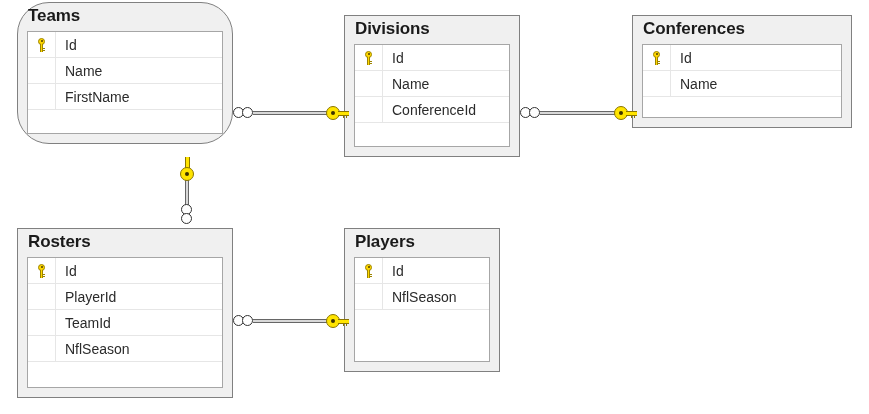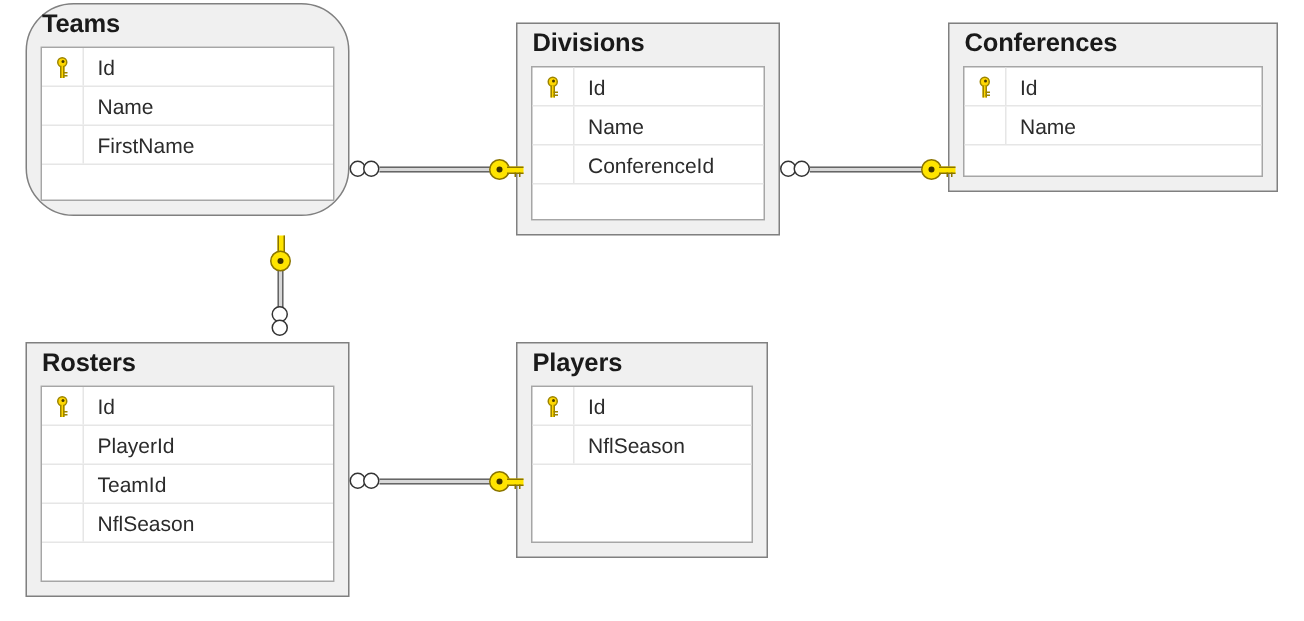--- a/index.html
+++ b/index.html
@@ -359,21 +359,21 @@
         <div class="attr-label">TeamId</div>
       </div>
       <div class="attr-row">
         <div class="attr-gutter"></div>
         <div class="attr-label">NflSeason</div>
       </div>
       <div class="attr-filler"></div>
     </div>
   </div>
 
-  <div class="entity" style="left:344px; top:228px; width:168px; height:144px;text-align:right;">
+  <div class="entity" style="left:344px; top:228px; width:156px; height:144px;text-align:right;">
     <div class="entity-title">Players</div>
     <div class="entity-grid">
       <div class="attr-row">
         <div class="attr-gutter">
           <span class="key-icon-row">
             <span class="kbow"></span>
               <span class="kdot"></span>
             <span class="kshaft"></span>
             <span class="ktooth" style="top:10px;"></span>
             <span class="ktooth" style="top:12.5px;"></span>

